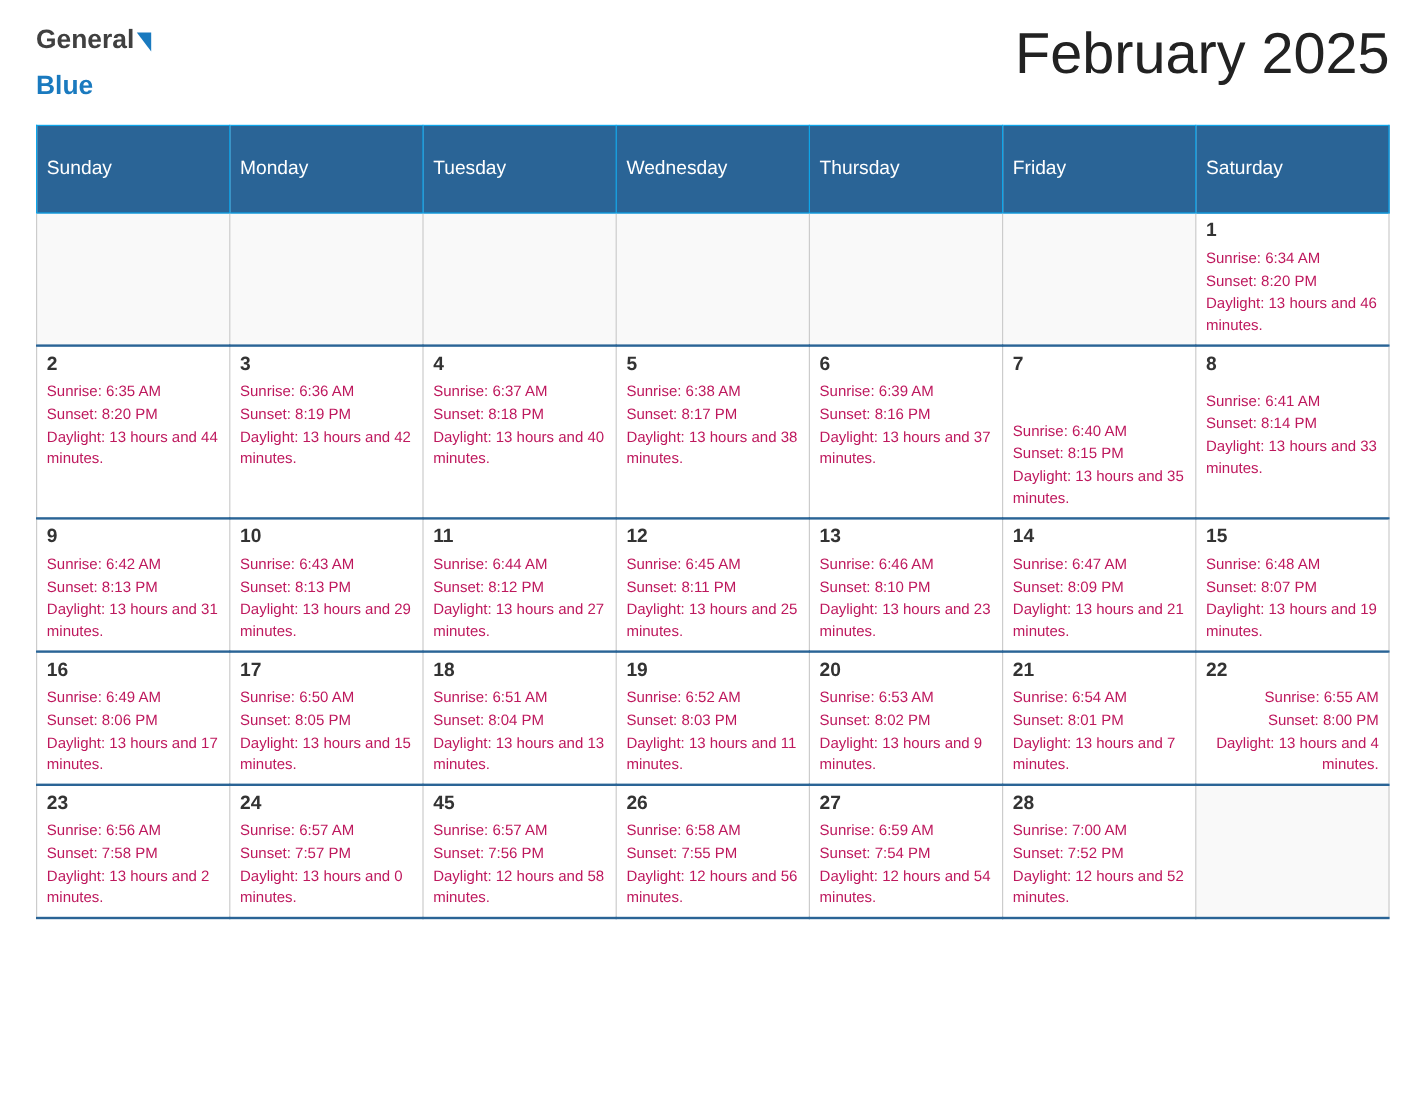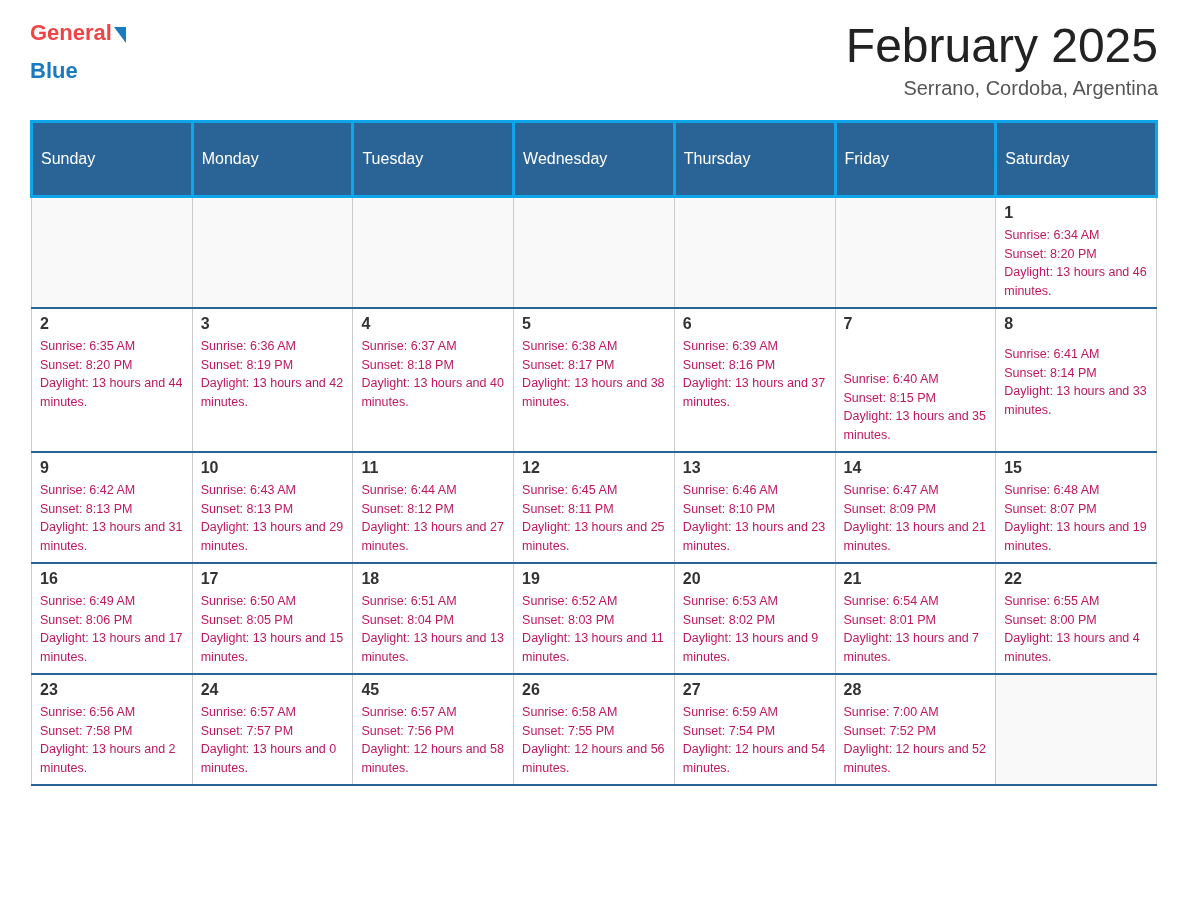--- a/index.html
+++ b/index.html
@@ -17,21 +17,21 @@
       margin-bottom: 20px;
     }
     .logo {
       display: flex;
       align-items: center;
       gap: 4px;
     }
     .logo-text-general {
       font-size: 22px;
       font-weight: bold;
-      color: #ef4444;
+      color: #404040;
     }
     .logo-text-blue {
       font-size: 22px;
       font-weight: bold;
       color: #1a7abf;
       margin-top: 12px;
     }
     .logo-arrow {
       width: 0;
       height: 0;
@@ -68,21 +68,21 @@
       border-collapse: collapse;
       table-layout: fixed;
     }
     thead th {
       background-color: #2a6496;
       color: white;
       padding: 27px 8px;
       font-size: 16px;
       font-weight: normal;
       text-align: left;
-      border: 3px solid #0ea5e9;
+      border: 1px solid #0ea5e9;
     }
     tbody td {
       border: 1px solid #ccc;
       vertical-align: top;
       padding: 6px 8px;
       height: 110px;
       font-size: 13px;
       color: #333;
     }
     tbody tr {
@@ -111,21 +111,20 @@
     <div class="logo-block">
       <div class="logo-top-row">
         <span class="logo-text-general">General</span>
         <div class="logo-arrow"></div>
       </div>
       <span class="logo-text-blue">Blue</span>
     </div>
   </div>
   <div class="title-block">
     <div class="month-year">February 2025</div>
-    <div class="location">Serrano, Cordoba, Argentina</div>
   </div>
 </div>
 
 <table>
   <thead>
     <tr>
     <th>Sunday</th>
         <th>Monday</th>
         <th>Tuesday</th>
         <th>Wednesday</th>
@@ -269,21 +268,21 @@
 Daylight: 13 hours and 9 minutes.</div>
         </td>
         <td>
           <span class="day-number">21</span>
           <div class="day-info" style="white-space: pre-line;">Sunrise: 6:54 AM
 Sunset: 8:01 PM
 Daylight: 13 hours and 7 minutes.</div>
         </td>
         <td>
           <span class="day-number">22</span>
-          <div class="day-info" style="white-space: pre-line;">Sunrise: 6:55 AM
+          <div class="day-info" style="white-space: pre-line; text-align: right;">Sunrise: 6:55 AM
 Sunset: 8:00 PM
 Daylight: 13 hours and 4 minutes.</div>
         </td>
       </tr>
       <tr>
         <td>
           <span class="day-number">23</span>
           <div class="day-info" style="white-space: pre-line;">Sunrise: 6:56 AM
 Sunset: 7:58 PM
 Daylight: 13 hours and 2 minutes.</div>

